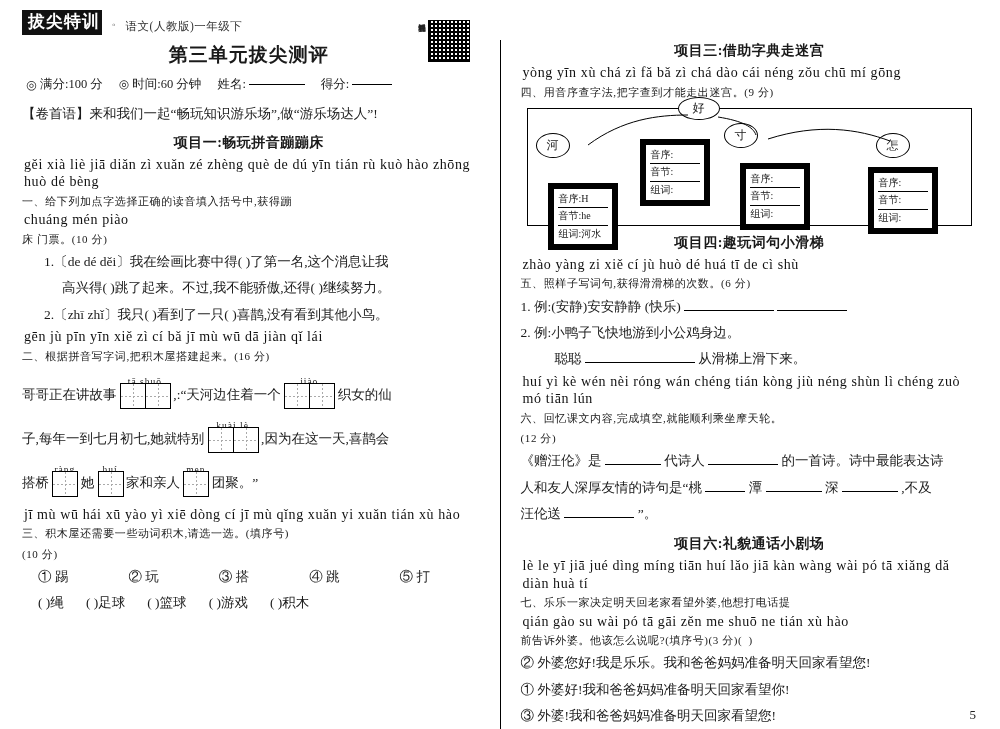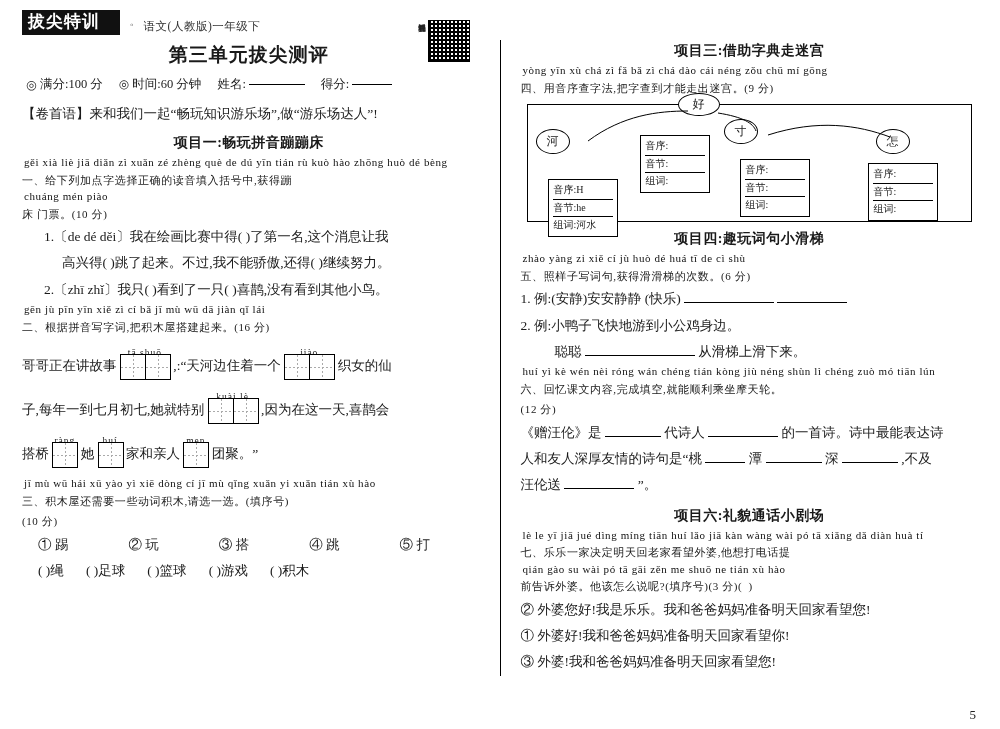--- a/index.html
+++ b/index.html
@@ -18,21 +18,21 @@
     padding: 10px 22px 10px 22px;
   }
   
   .hdr {
     display: flex; align-items: flex-start; gap: 10px;
     height: 30px;
   }
   .logo {
     background: #111; color: #fff;
     font-weight: bold; font-size: 17px;
-    padding: 2px 20px 3px 6px;
+    padding: 2px 2px 3px 6px;
     letter-spacing: 1px;
     font-family: "Liberation Sans", sans-serif;
     line-height: 1.15;
   }
   .hdr-sub {
     font-size: 11.5px; color: #333; padding-top: 9px;
     letter-spacing: .5px;
   }
   .hdr-dot { font-size: 10px; padding-top: 9px; color:#555; }
   
@@ -73,21 +73,21 @@
   .uline { display: inline-block; border-bottom: 1px solid #000; }
   .u40 { width: 40px; } .u56 { width: 56px; } .u70 { width: 70px; }
   .u90 { width: 90px; } .u110 { width: 110px; }
 
   .lead { font-size: 13.5px; margin: 2px 0 8px 0; line-height: 1.7; }
   .sec-title {
     text-align: center; font-weight: bold; font-size: 14px;
     margin: 8px 0 4px 0; letter-spacing: .5px;
   }
   .pinyin {
-    font-size: 11px; font-family: "Liberation Serif", serif;
+    font-size: 14px; font-family: "Liberation Serif", serif;
     letter-spacing: .6px; color: #111; line-height: 1.25;
     margin-left: 2px;
   }
   .qline { font-size: 11px; line-height: 1.85; letter-spacing: .6px; }
   .indent { margin-left: 22px; }
   .item { font-size: 13.5px; line-height: 1.95; }
   .paren { letter-spacing: 2px; }
 
   
   .grid { display: inline-flex; vertical-align: middle; }
@@ -114,21 +114,21 @@
   .maze {
     border: 1px solid #000; margin: 6px 6px 6px 6px; padding: 6px 8px 8px 8px;
     position: relative; height: 118px;
   }
   .ellipse {
     border: 1px solid #000; border-radius: 50%;
     font-size: 12px; text-align: center;
     padding: 3px 10px; display: inline-block; background: #fff;
   }
   .mbox {
-    border: 1px solid #000000; font-size: 10px; line-height: 1.45;
+    border: 6px solid #000000; font-size: 10px; line-height: 1.45;
     padding: 2px 4px; background: #fff; width: 70px;
   }
   .mbox div { border-bottom: 1px solid #000; padding: 1px 1px; }
   .mbox div:last-child { border-bottom: none; }
   .maze-abs { position: absolute; }
 
   .footer-num {
     position: absolute; right: 24px; bottom: 6px;
     font-size: 13px; color: #222;
   }

